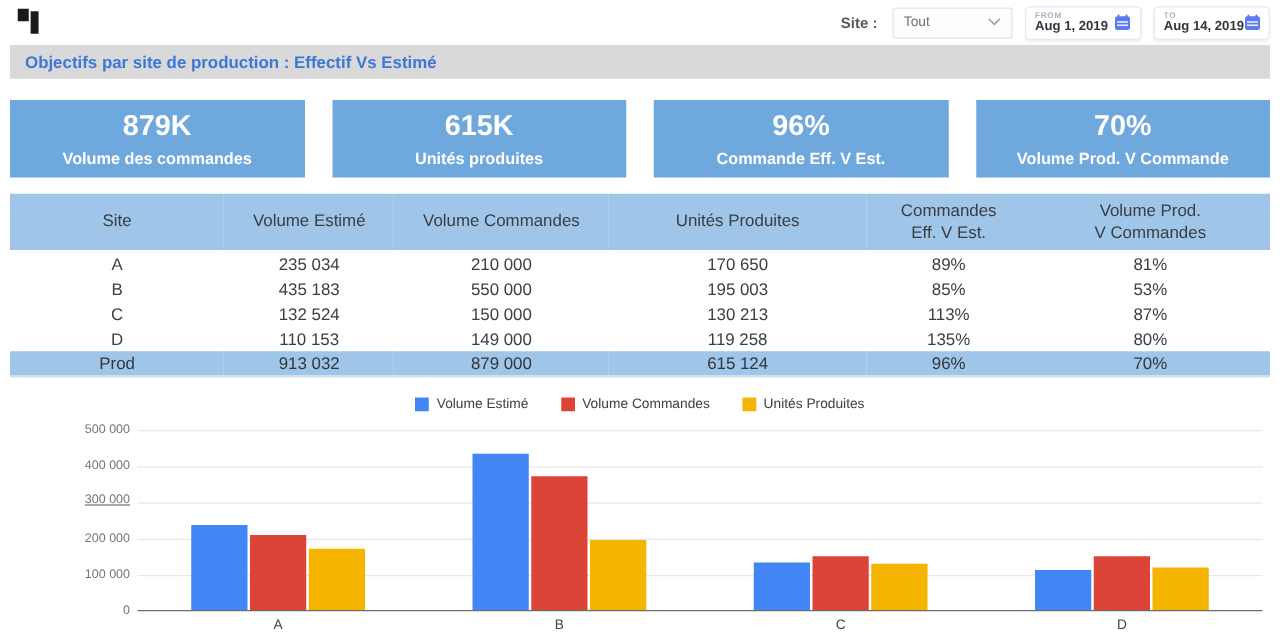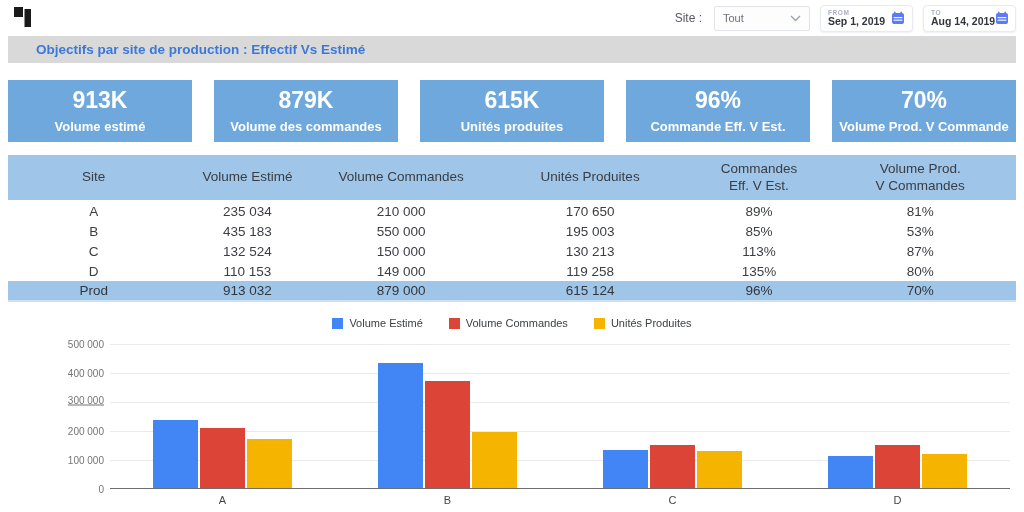--- a/index.html
+++ b/index.html
@@ -3,36 +3,36 @@
 <meta charset="utf-8">
 <style>
   * { margin:0; padding:0; box-sizing:border-box; }
   html,body { width:1024px; height:512px; background:#ffffff; overflow:hidden;
               font-family:"Liberation Sans", sans-serif; }
 
   
   .topbar { height:34px; display:flex; align-items:center; padding:2px 8px 0 14px; }
   .logo { display:flex; align-items:center; }
   .topbar-right { margin-left:auto; display:flex; align-items:center; gap:10px; }
-  .site-label { font-size:12px; font-weight:normal; color:#55585e; margin-right:2px; }
+  .site-label { font-size:12px; font-weight:bold; color:#55585e; margin-right:2px; }
   .select { width:96px; height:25px; border:1px solid #e3e4e8; border-radius:2px;
             background:#fdfdfd; display:flex; align-items:center; padding:0 8px;
             font-size:11px; color:#6d7076; cursor:pointer; }
   .select .chev { margin-left:auto; }
   .datecard { width:93px; height:27px; background:#fff; border:1px solid #e8eaf2;
               border-radius:4px; box-shadow:0 1px 2px rgba(20,30,80,.07);
               display:flex; align-items:center; padding:2px 7px; cursor:pointer; }
   .dc-text { display:flex; flex-direction:column; line-height:1.1; }
   .dc-label { font-size:6.5px; font-weight:bold; letter-spacing:.6px; color:#aab0c0; text-transform:uppercase; }
   .dc-value { font-size:10.5px; font-weight:bold; color:#33363c; white-space:nowrap; }
   .dc-icon { margin-left:auto; display:flex; }
 
   
   .titleband { margin:2px 8px 0 8px; height:27px; background:#d9d9d9;
-               display:flex; align-items:center; padding-left:28px; }
+               display:flex; align-items:center; padding-left:12px; }
   .titleband span { font-size:13.5px; font-weight:bold; color:#3c78d8; }
 
   
   .kpi-row { margin:17px 8px 0 8px; display:flex; gap:22px; height:62px; }
   .kpi-card { flex:1; background:#6fa8dc; color:#ffffff; display:flex;
               flex-direction:column; align-items:center; justify-content:center; }
   .kpi-value { font-size:23px; font-weight:bold; line-height:1; margin-bottom:8px; }
   .kpi-label { font-size:13px; font-weight:bold; line-height:1; }
 
   
@@ -84,21 +84,21 @@
         <span>Tout</span>
         <span class="chev">
           <svg width="11" height="7" viewBox="0 0 11 7">
               <path d="M1 1 L5.5 5.5 L10 1" stroke="#9aa0a8" stroke-width="1.3" fill="none"></path>
             </svg>
         </span>
       </div>
       <div class="datecard">
         <div class="dc-text">
           <div class="dc-label">FROM</div>
-          <div class="dc-value">Sep 1, 2019</div>
+          <div class="dc-value">Aug 1, 2019</div>
         </div>
         <span class="dc-icon">
           <svg width="14" height="14" viewBox="0 0 14 14">
             <rect x="1" y="2" width="12" height="11" rx="2" fill="#5b7cf0"></rect>
             <rect x="3" y="0.6" width="1.6" height="3" rx="0.8" fill="#5b7cf0"></rect>
             <rect x="9.4" y="0.6" width="1.6" height="3" rx="0.8" fill="#5b7cf0"></rect>
             <rect x="2.6" y="6" width="8.8" height="1.2" fill="#ffffff" opacity="0.9"></rect>
             <rect x="2.6" y="8.6" width="8.8" height="1.2" fill="#ffffff" opacity="0.9"></rect>
           </svg>
         </span>
@@ -119,24 +119,20 @@
         </span>
       </div>
     </div>
   </div>
 
   <div class="titleband">
     <span>Objectifs par site de production : Effectif Vs Estimé</span>
   </div>
 
   <div class="kpi-row">
-      <div class="kpi-card">
-        <div class="kpi-value">913K</div>
-        <div class="kpi-label">Volume estimé</div>
-      </div>
       <div class="kpi-card">
         <div class="kpi-value">879K</div>
         <div class="kpi-label">Volume des commandes</div>
       </div>
       <div class="kpi-card">
         <div class="kpi-value">615K</div>
         <div class="kpi-label">Unités produites</div>
       </div>
       <div class="kpi-card">
         <div class="kpi-value">96%</div>

